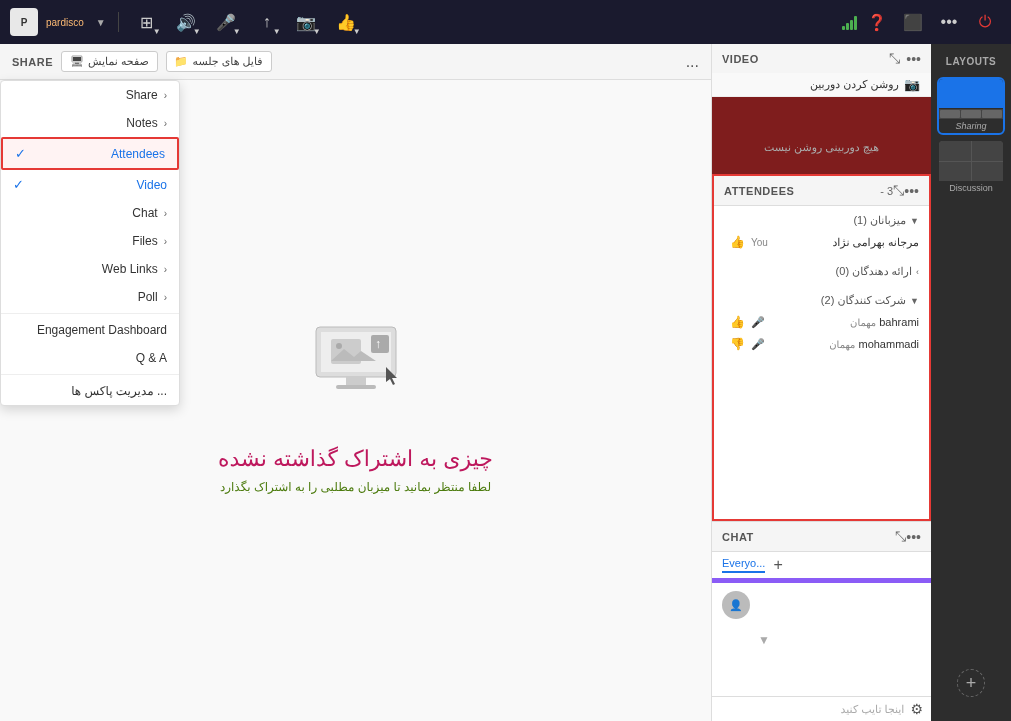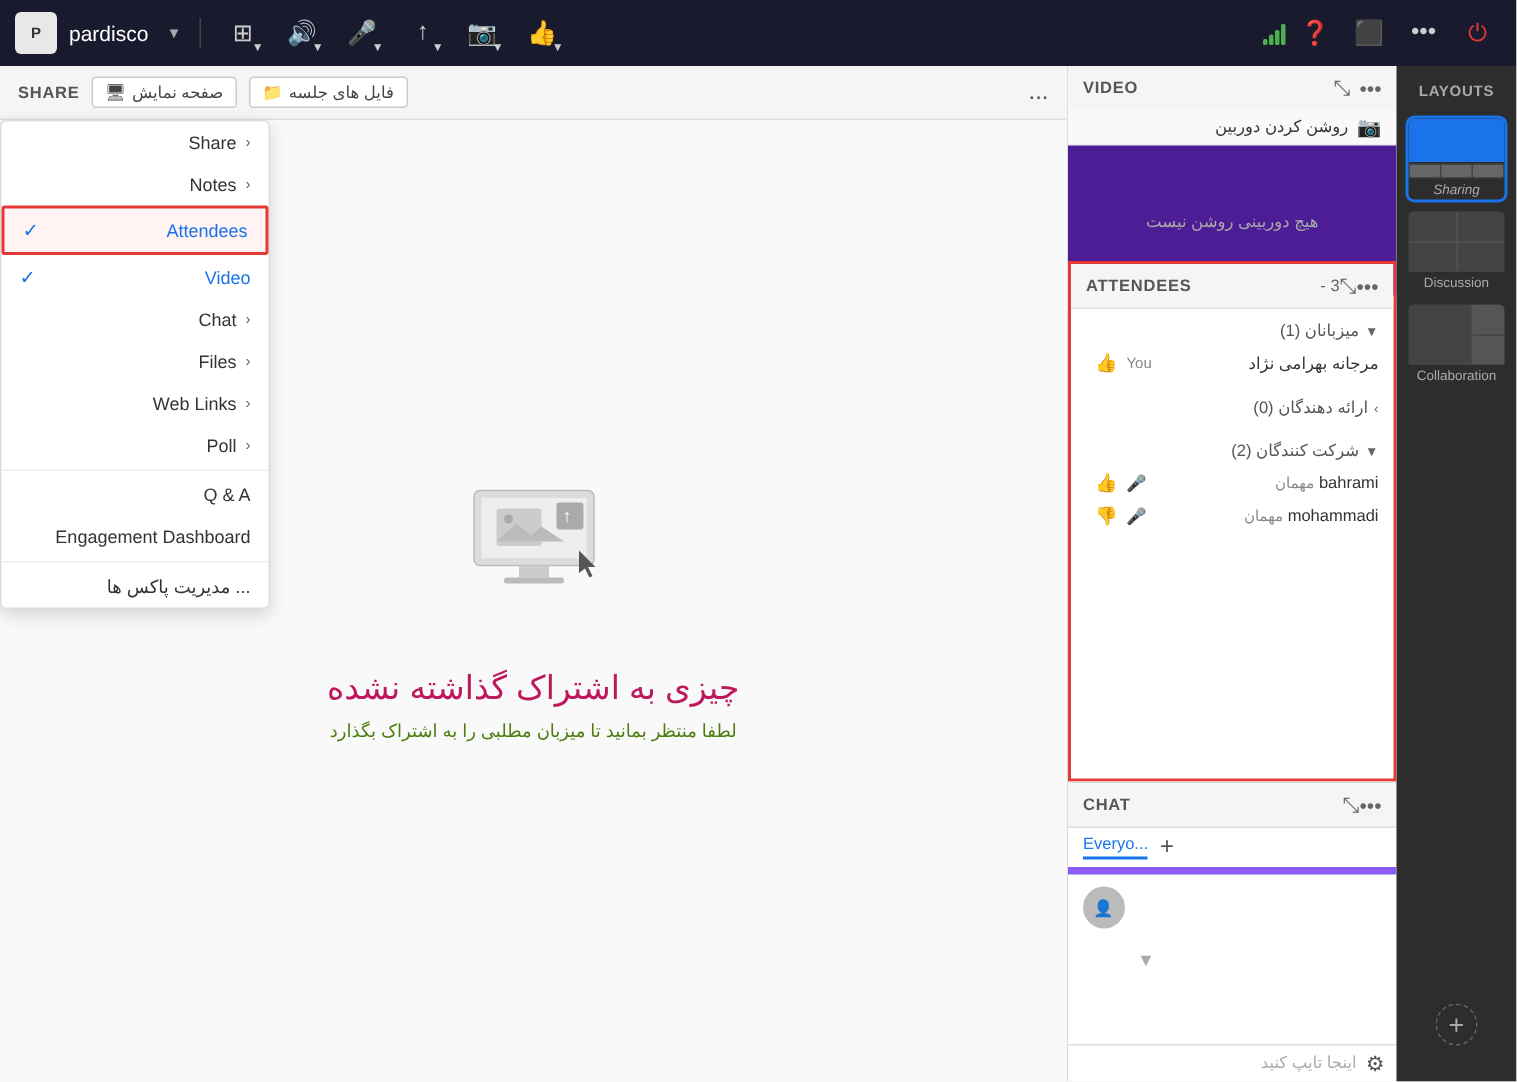--- a/index.html
+++ b/index.html
@@ -16,21 +16,21 @@
       color: #ccc;
     }
     .topbar-logo {
       width: 28px; height: 28px;
       background: #e8e8e8;
       border-radius: 4px;
       display: flex; align-items: center; justify-content: center;
       font-weight: bold; font-size: 10px; color: #333;
     }
     .topbar-appname {
-      color: #ffffff; font-size: 14px; font-weight: 500; margin-right: 4px;
+      color: #fdba74; font-size: 10px; font-weight: 500; margin-right: 4px;
     }
     .topbar-chevron { color: #aaa; font-size: 10px; }
     .topbar-divider { width: 1px; height: 20px; background: #444; margin: 0 4px; }
     .topbar-icon-btn {
       width: 32px; height: 32px;
       display: flex; align-items: center; justify-content: center;
       border-radius: 4px; color: #ccc; font-size: 16px; cursor: pointer;
       position: relative;
     }
     .topbar-icon-btn .caret { font-size: 8px; position: absolute; bottom: 2px; right: 2px; }
@@ -142,21 +142,21 @@
       font-weight: 600;
       color: #555;
       letter-spacing: 0.5px;
       flex: 1;
     }
     .panel-icon-btn { color: #666; cursor: pointer; font-size: 14px; }
 
     .video-section { height: 130px; }
     .video-content {
       height: 100px;
-      background: #4c1d95;
+      background: #7f1d1d;
       display: flex;
       align-items: center;
       justify-content: center;
       color: #fff;
       font-size: 12px;
       direction: rtl;
       padding: 10px;
     }
     .camera-off-text { color: #aaa; font-size: 11px; direction: rtl; }
 
@@ -503,25 +503,25 @@
         <span class="arrow">›</span>
       </div>
       <div class="menu-item">
         <span class="check"></span>
         <span class="label">Poll</span>
         <span class="arrow">›</span>
       </div>
       <div class="menu-separator"></div>
       <div class="menu-item">
         <span class="check"></span>
+        <span class="label">Engagement Dashboard</span>
+      </div>
+      <div class="menu-item">
+        <span class="check"></span>
         <span class="label">Q &amp; A</span>
-      </div>
-      <div class="menu-item">
-        <span class="check"></span>
-        <span class="label">Engagement Dashboard</span>
       </div>
       <div class="menu-separator"></div>
       <div class="menu-item">
         <span class="check"></span>
         <span class="label">مدیریت پاکس ها ...</span>
       </div>
     </div>
 
     <div class="sharing-content">
       <div class="sharing-icon">
@@ -651,29 +651,19 @@
     <div class="layout-item">
       <div class="layout-preview layout-discussion">
         <div class="cell"></div>
         <div class="cell"></div>
         <div class="cell"></div>
         <div class="cell"></div>
       </div>
       <div class="layout-label">Discussion</div>
     </div>
 
-    <div class="layout-item">
-      <div class="layout-preview layout-collab">
-        <div class="main"></div>
-        <div class="side">
-          <div class="cell"></div>
-          <div class="cell"></div>
-        </div>
-      </div>
-      <div class="layout-label">Collaboration</div>
-    </div>
 
     <div style="flex:1;"></div>
     <div class="layout-add">+</div>
     <div style="height:8px;"></div>
   </div>
 
 </div>
 
 </body></html>

